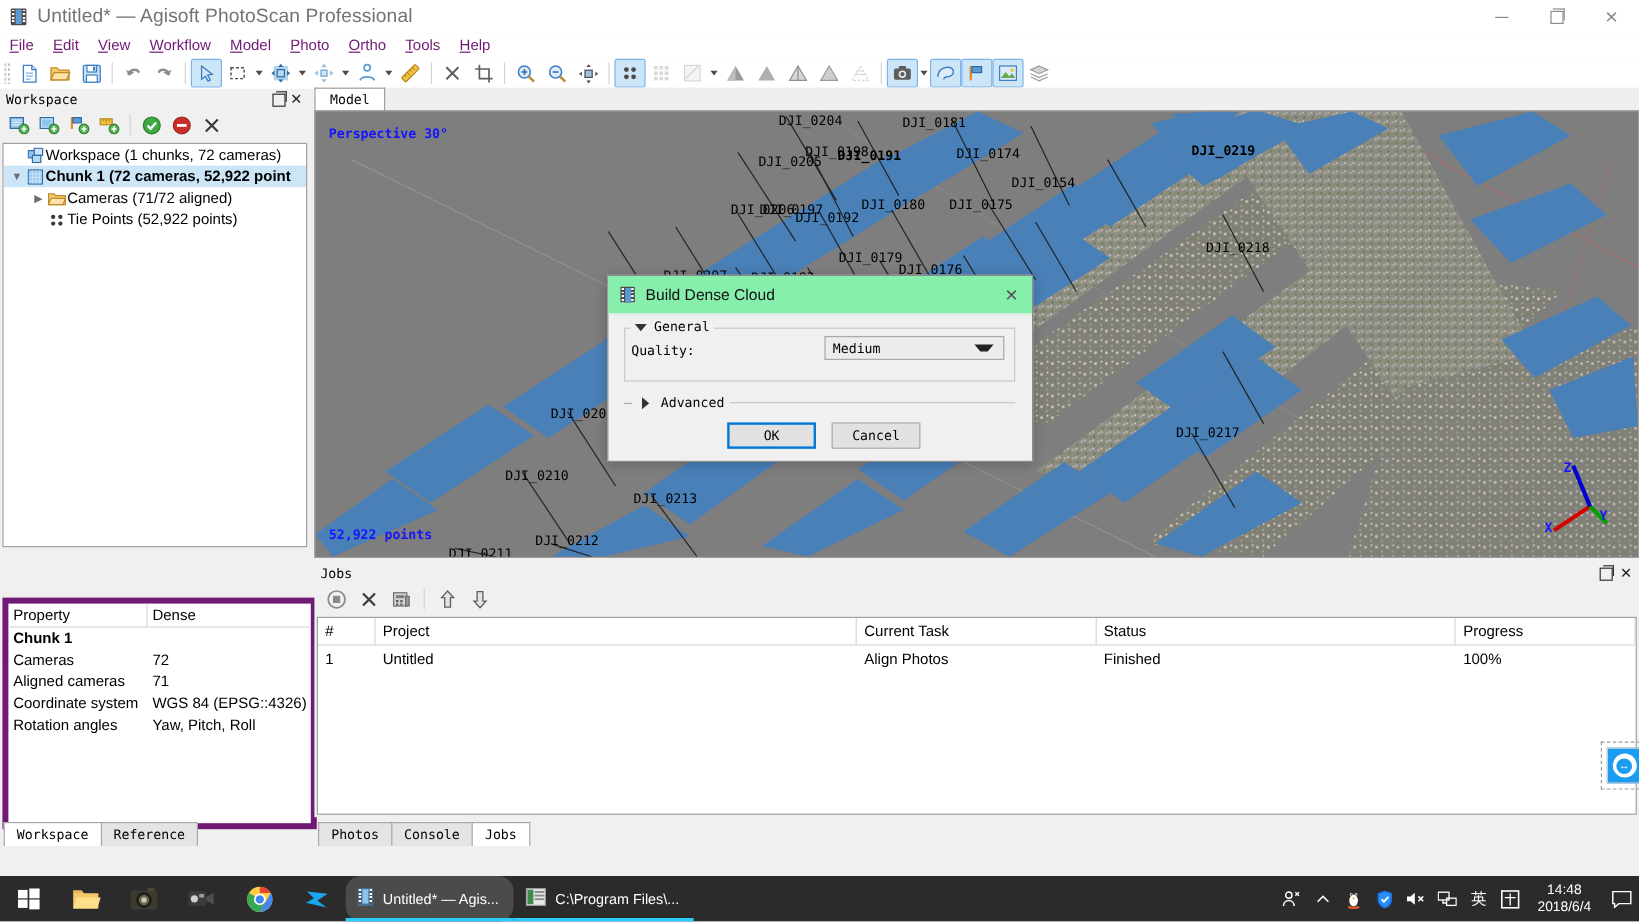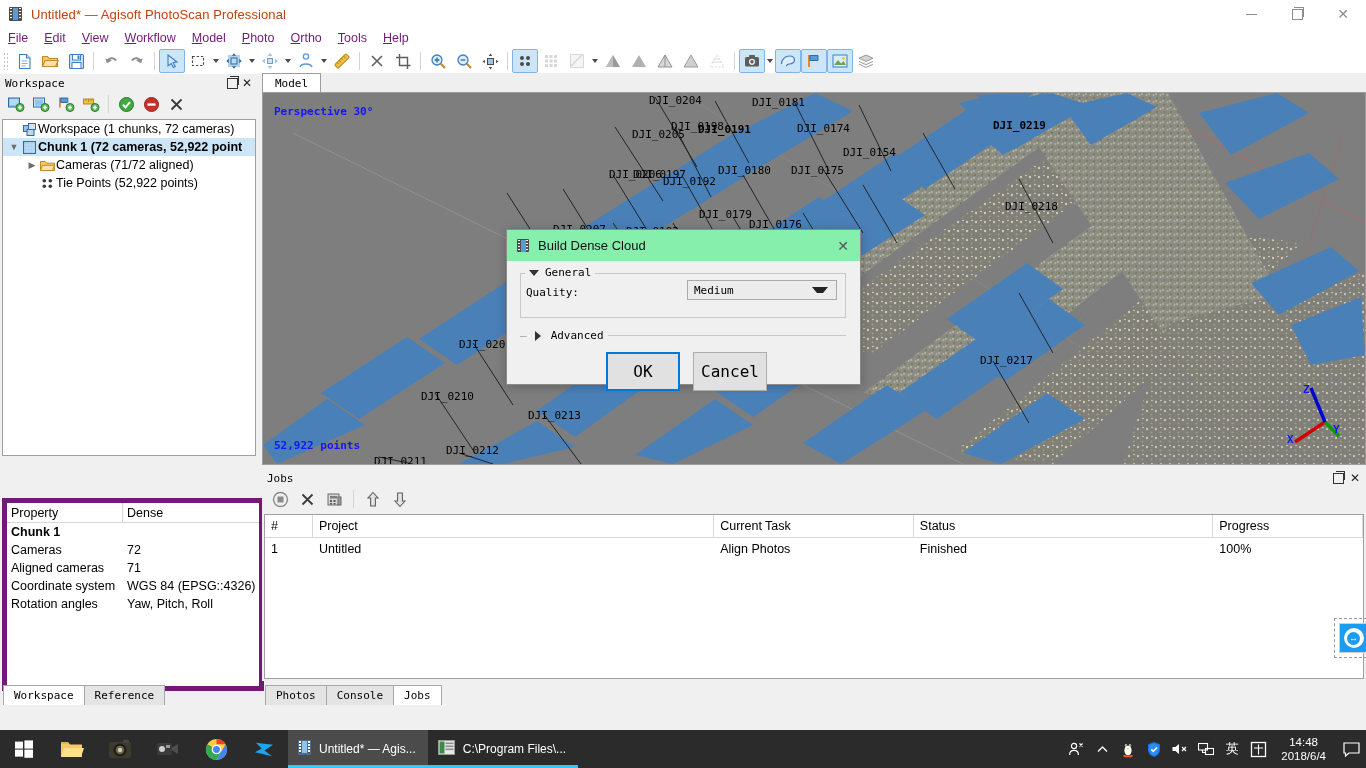--- a/index.html
+++ b/index.html
@@ -14,21 +14,21 @@
 
   
   .titlebar{position:absolute;left:0;top:0;width:1366px;height:28px;background:#ffffff;
     border-bottom:1px solid #f0f0f0;display:flex;align-items:center;}
   .title-icon{width:14px;height:15px;margin-left:9px;margin-right:8px;position:relative;}
   .film{width:13px;height:14px;background:#4d4d4d;border-radius:1px;position:relative;}
   .film::before,.film::after{content:"";position:absolute;top:1px;width:2px;height:12px;
     background:repeating-linear-gradient(to bottom,#fff 0 1.5px,#4d4d4d 1.5px 3px);}
   .film::before{left:1px;}.film::after{right:1px;}
   .film i{position:absolute;left:4px;top:1px;width:5px;height:12px;background:#5b9bd5;display:block;}
-  .title-text{color:#c2410c;font-size:13px;letter-spacing:.1px;}
+  .title-text{color:#737373;font-size:16px;letter-spacing:.1px;}
   .win-btns{position:absolute;right:0;top:0;height:28px;display:flex;}
   .win-btn{width:46px;height:28px;display:flex;align-items:center;justify-content:center;
     color:#8d8d8d;font-size:13px;}
   .wb-min{width:11px;height:1px;background:#8d8d8d;display:block;}
   .wb-max{width:9px;height:9px;border:1px solid #8d8d8d;display:block;position:relative;}
   .wb-max::after{content:"";position:absolute;left:1px;top:-3px;width:9px;height:9px;border:1px solid #8d8d8d;border-bottom:0;border-left:0;}
   .wb-x{font-size:14px;line-height:1;font-family:"Liberation Sans",sans-serif;}
 
   
   .menubar{position:absolute;left:0;top:28px;width:1366px;height:20px;background:#ffffff;display:flex;align-items:center;}
@@ -127,36 +127,36 @@
   .q-label{position:absolute;left:19px;top:56px;font-family:"DejaVu Sans Mono","Liberation Mono",monospace;font-size:11px;color:#000;}
   .combo{position:absolute;left:180px;top:50px;width:150px;height:20px;background:#ececec;border:1px solid #aaa;
     display:flex;align-items:center;box-sizing:border-box;}
   .combo span{font-family:"DejaVu Sans Mono","Liberation Mono",monospace;font-size:11px;padding-left:6px;color:#000;}
   .combo .ar{margin-left:auto;margin-right:8px;width:0;height:0;border-left:5px solid transparent;border-right:5px solid transparent;border-top:6px solid #222;}
   .adv-line{position:absolute;left:13px;top:105px;width:326px;height:1px;background:#c8c8c8;}
   .adv-hd{position:absolute;left:13px;top:99px;background:#f0f0f0;padding:0 4px 0 0;display:flex;align-items:center;gap:6px;
     font-family:"DejaVu Sans Mono","Liberation Mono",monospace;font-size:11px;color:#000;}
   .adv-dash{color:#9a9a9a;font-size:11px;margin-right:2px;}
   .btnrow{position:absolute;left:99px;top:122px;display:flex;gap:13px;}
-  .dbtn{width:74px;height:39px;display:flex;align-items:center;justify-content:center;background:#e1e1e1;border:1px solid #adadad;
-    font-family:"DejaVu Sans Mono","Liberation Mono",monospace;font-size:16px;color:#000;box-sizing:border-box;}
+  .dbtn{width:74px;height:22px;display:flex;align-items:center;justify-content:center;background:#e1e1e1;border:1px solid #adadad;
+    font-family:"DejaVu Sans Mono","Liberation Mono",monospace;font-size:11px;color:#000;box-sizing:border-box;}
   .dbtn.def{border:2px solid #0078d7;background:#e1e1e1;}
 
   
   .tvw{position:absolute;left:1339px;top:623px;width:27px;height:28px;background:#1a9cf0;border:1px solid #cfcfcf;
     display:flex;align-items:center;justify-content:center;}
   .tvw .ring{width:20px;height:20px;border-radius:50%;background:#fff;display:flex;align-items:center;justify-content:center;}
   .tvw .inner{width:13px;height:13px;border-radius:50%;background:#1a9cf0;display:flex;align-items:center;justify-content:center;
     color:#fff;font-size:9px;line-height:1;}
   .tvw-frame{position:absolute;left:1334px;top:618px;width:32px;height:38px;border:1px dashed #9a9a9a;border-right:0;}
 
   
   .taskbar{position:absolute;left:0;top:730px;width:1366px;height:38px;background:#2b2b2b;display:flex;align-items:center;}
   .tbtn{width:48px;height:38px;display:flex;align-items:center;justify-content:center;}
-  .taskwin{height:38px;display:flex;align-items:center;padding:0 12px 0 10px;gap:8px;position:relative;}
+  .taskwin{height:38px;display:flex;align-items:center;padding:0 12px 0 10px;gap:8px;position:relative;border-radius:13px;}
   .taskwin.active{background:#4b4b4b;}
   .taskwin .tw-label{color:#fff;font-size:12px;white-space:nowrap;}
   .taskwin::after{content:"";position:absolute;left:0;bottom:0;width:100%;height:3px;background:#2ecbff;}
   .tray{margin-left:auto;display:flex;align-items:center;height:38px;}
   .tray-ico{width:26px;height:38px;display:flex;align-items:center;justify-content:center;color:#fff;font-size:12px;}
   .clock{color:#fff;font-size:11.5px;text-align:center;line-height:14px;padding:0 10px;}
   .tray-end{width:30px;height:38px;display:flex;align-items:center;justify-content:center;}
 </style>
 </head>
 <body>

